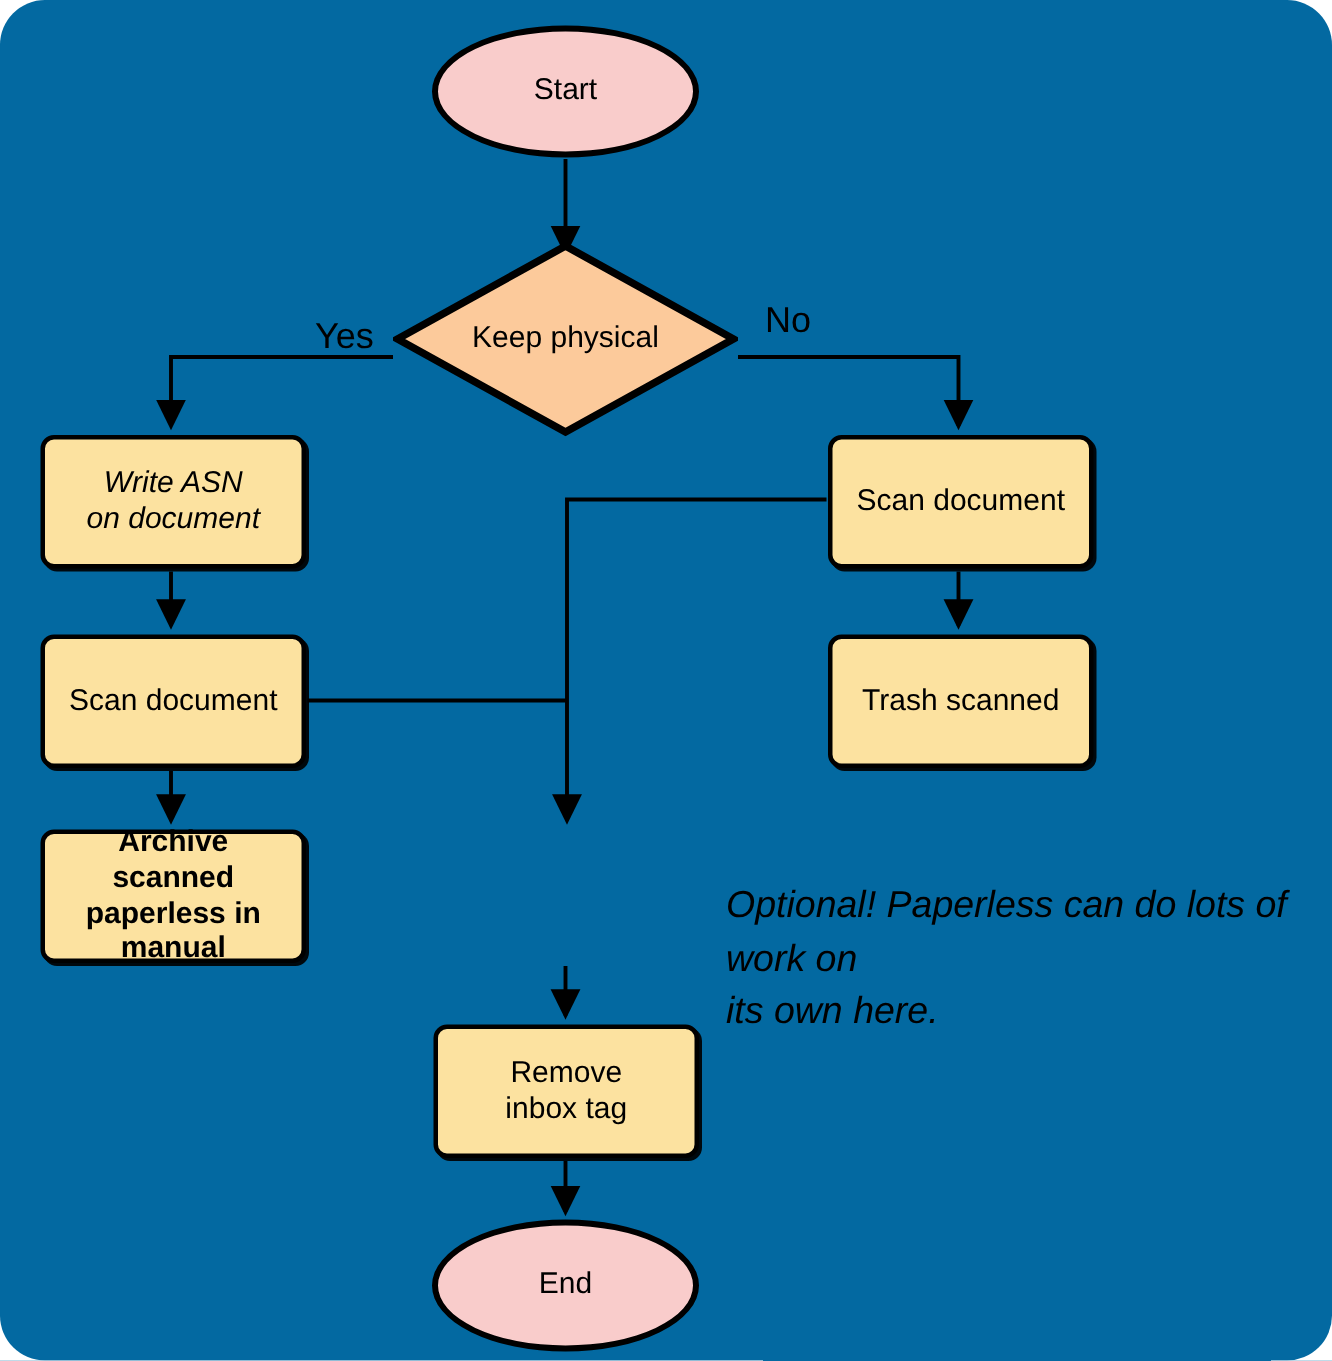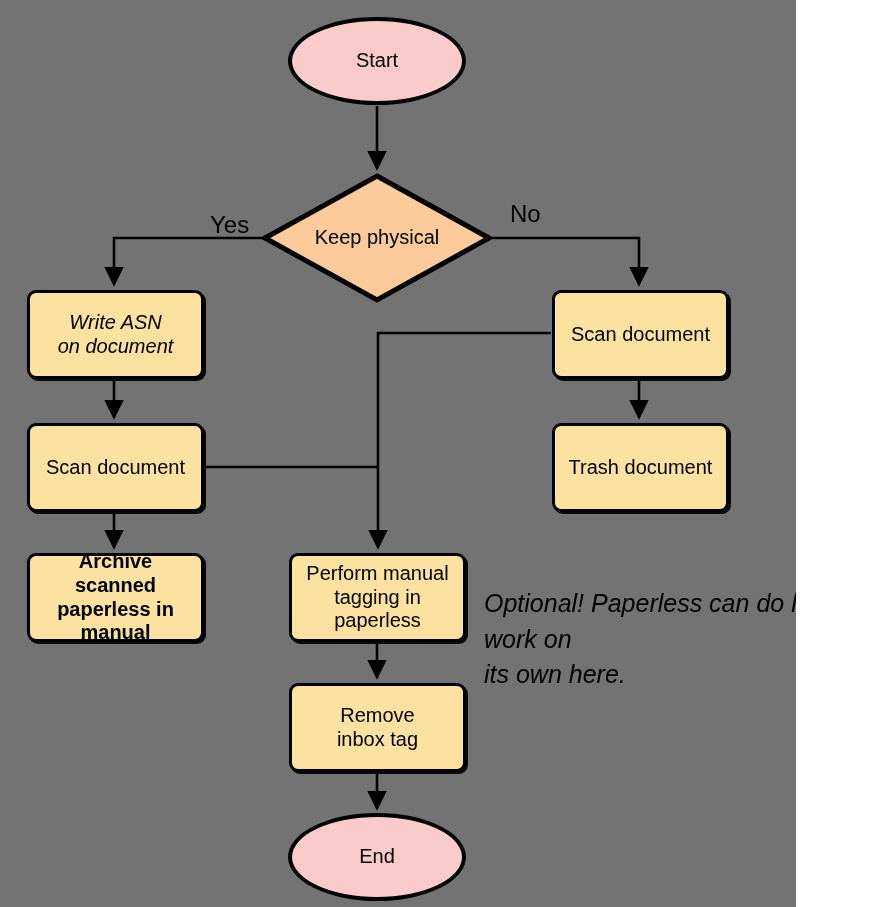--- a/index.html
+++ b/index.html
@@ -7,24 +7,25 @@
     margin: 0;
     padding: 0;
     background: #ffffff;
   }
   body {
     font-family: "Liberation Sans", sans-serif;
     -webkit-font-smoothing: antialiased;
   }
   #canvas {
     position: relative;
-    width: 796px;
+    width: 888px;
     height: 907px;
-    background: #737373;
+    background: #0369a1;
     overflow: hidden;
+    border-radius: 30px;
   }
   #edges {
     position: absolute;
     left: 0;
     top: 0;
     width: 888px;
     height: 907px;
     pointer-events: none;
   }
   .node {
@@ -115,21 +116,21 @@
       <path d="M 377 644 L 377 677" marker-end="url(#arrow)"></path>
 
       <path d="M 377 774 L 377 808" marker-end="url(#arrow)"></path>
     </g>
   </svg>
 
   <div class="node terminator" style="left:288px; top:17px; width:178px; height:88px;">
     <span>Start</span>
   </div>
 
-  <div class="node decision" style="left:262px; top:173px; width:230px; height:130px;">
+  <div class="node decision" style="left:262px; top:161px; width:230px; height:130px;">
     <svg class="diamond-shape" viewBox="0 0 230 130" preserveAspectRatio="none">
       <polygon points="115,3 227,65 115,127 3,65" fill="#FCCA9B" stroke="#000000" stroke-width="5" stroke-linejoin="miter"></polygon>
     </svg>
     <div class="decision-label">
       <div>Keep physical</div>
     </div>
   </div>
 
   <div class="edge-label" style="left:210px; top:211px;">Yes</div>
   <div class="edge-label" style="left:510px; top:200px;">No</div>
@@ -151,30 +152,23 @@
       <div>paperless in</div>
       <div>manual</div>
     </div>
   </div>
 
   <div class="node process" style="left:552px; top:290px; width:177px; height:89px;">
     <span>Scan document</span>
   </div>
 
   <div class="node process" style="left:552px; top:423px; width:177px; height:89px;">
-    <span>Trash document</span>
+    <span>Trash scanned</span>
   </div>
 
-  <div class="node process" style="left:289px; top:553px; width:177px; height:89px;">
-    <div>
-      <div>Perform manual</div>
-      <div>tagging in</div>
-      <div>paperless</div>
-    </div>
-  </div>
 
   <div class="node terminator" style="left:288px; top:813px; width:178px; height:88px;">
     <span>End</span>
   </div>
 
   <div class="node process" style="left:289px; top:683px; width:177px; height:89px;">
     <div>
       <div>Remove</div>
       <div>inbox tag</div>
     </div>

